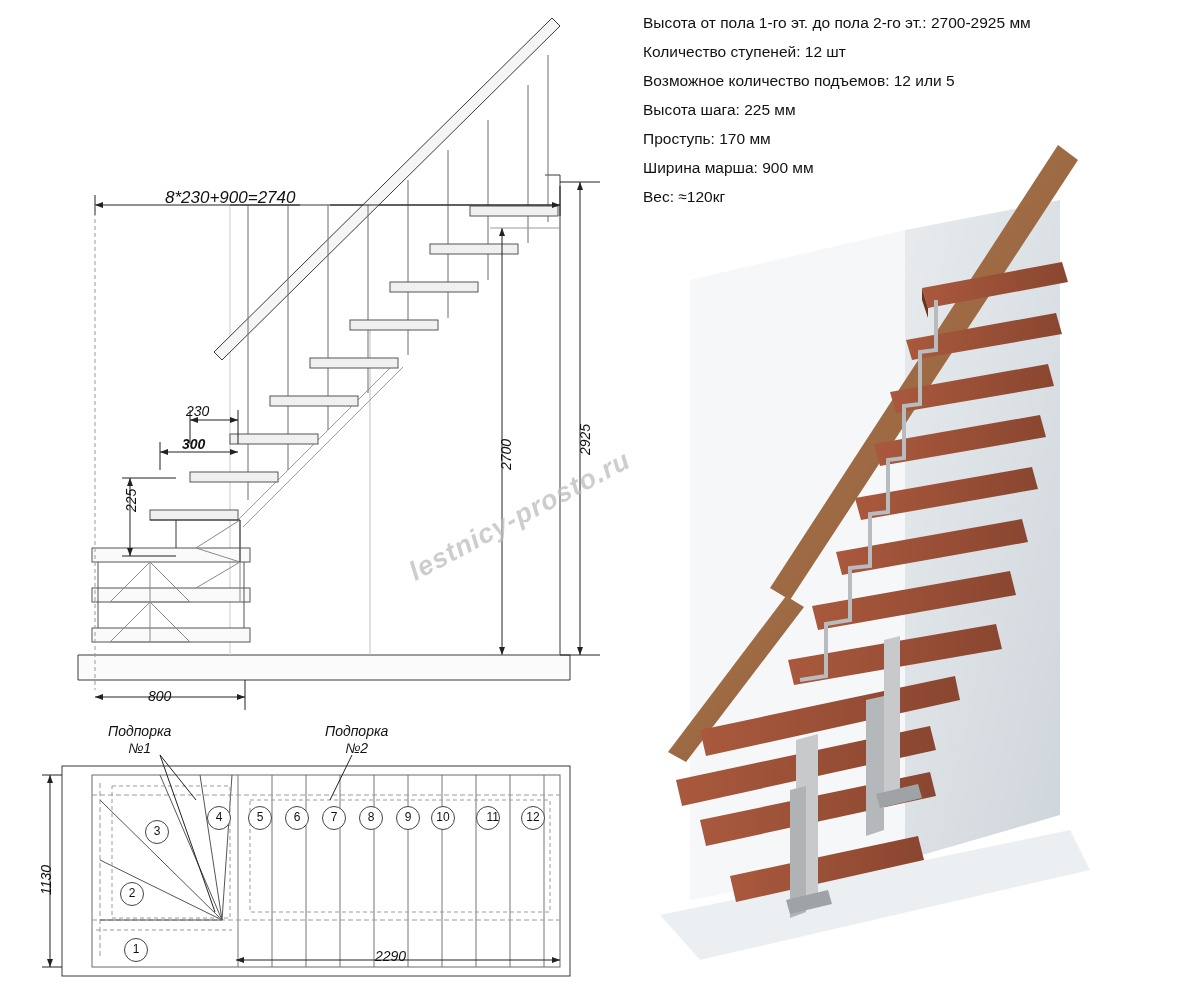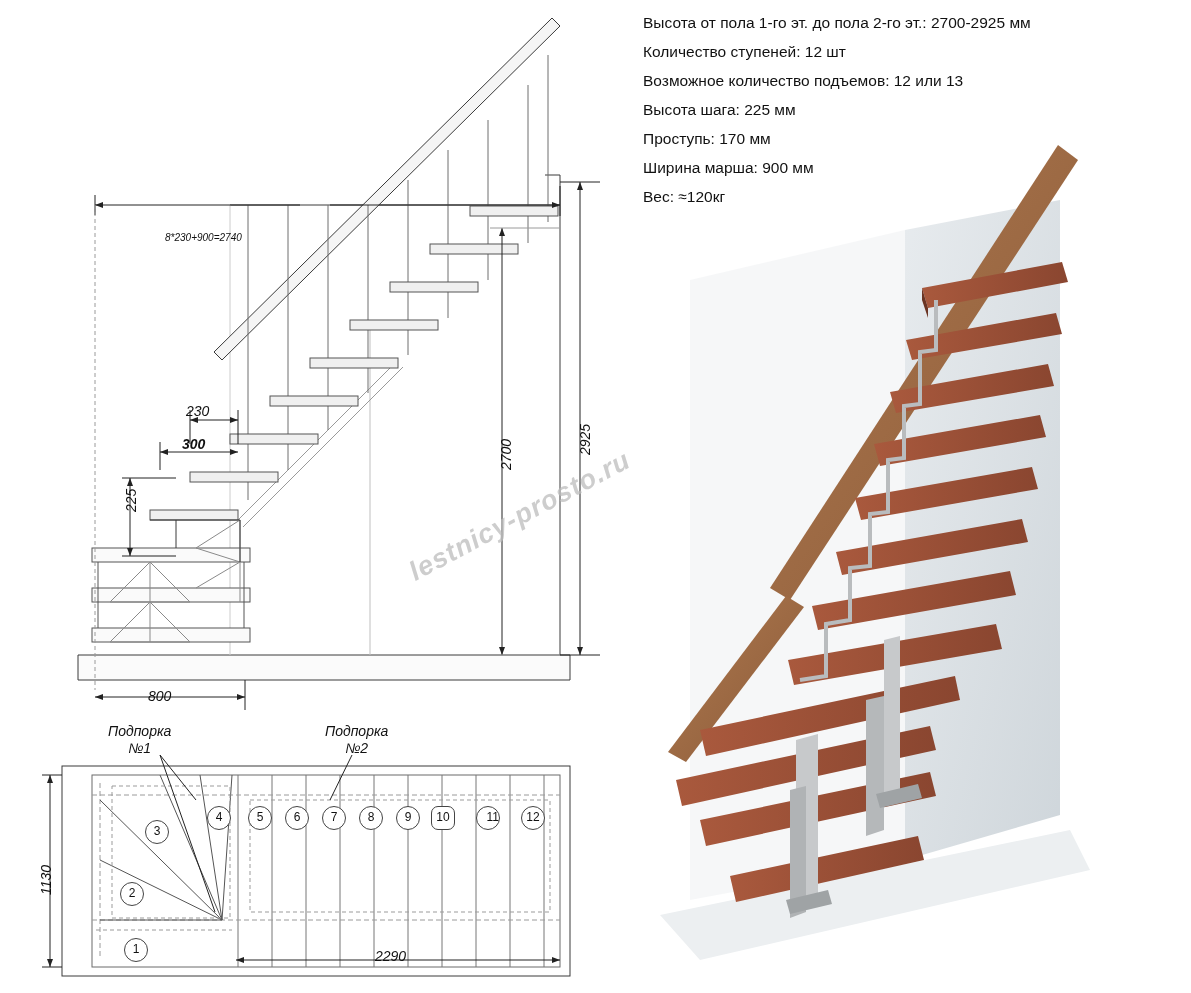--- a/index.html
+++ b/index.html
@@ -41,21 +41,21 @@
   svg{position:absolute;left:0;top:0;}
 </style>
 </head>
 <body>
 
 <div id="root">
 
   <div class="spec">
     <div class="line">Высота от пола 1-го эт. до пола 2-го эт.: 2700-2925 мм</div>
     <div class="line">Количество ступеней: 12 шт</div>
-    <div class="line">Возможное количество подъемов: 12 или 13</div>
+    <div class="line">Возможное количество подъемов: 12 или 5</div>
     <div class="line">Высота шага: 225 мм</div>
     <div class="line">Проступь: 170 мм</div>
     <div class="line">Ширина марша: 900 мм</div>
     <div class="line">Вес: ≈120кг</div>
   </div>
 
   <svg width="1191" height="993">
     <defs>
       <marker id="arr" markerWidth="9" markerHeight="9" refX="8" refY="3" orient="auto">
         <path d="M0,0 L8,3 L0,6 z" fill="#222"></path>
@@ -279,21 +279,21 @@
         <path d="M876 794 L918 784 L922 798 L880 808 Z" fill="#9fa3a5"></path>
         <path d="M786 900 L828 890 L832 904 L790 914 Z" fill="#9fa3a5"></path>
       </g>
 
       <g stroke="#b9bcbe" stroke-width="4" fill="none">
         <path d="M936 300 L936 350 L920 352 L920 404 L904 406 L904 458 L888 460 L888 512 L870 514 L870 566 L850 568 L850 620 L826 624 L826 676 L800 680"></path>
       </g>
     </g>
   </svg>
 
-  <div class="txt it" style="left:165px;top:188px;font-size:10px;margin-top:44px;">8*230+900=2740</div>
+  <div class="txt it" style="left:165px;top:188px;font-size:17px;">8*230+900=2740</div>
   <div class="txt it" style="left:186px;top:403px;">230</div>
   <div class="txt it" style="left:182px;top:436px;font-weight:bold;">300</div>
   <div class="txt it vert" style="left:123px;top:512px;transform:rotate(-90deg);">225</div>
   <div class="txt it vert" style="left:498px;top:470px;transform:rotate(-90deg);">2700</div>
   <div class="txt it vert" style="left:577px;top:455px;transform:rotate(-90deg);">2925</div>
   <div class="txt it" style="left:148px;top:688px;">800</div>
 
   <div class="txt it" style="left:108px;top:723px;line-height:17px;white-space:pre;text-align:center;">Подпорка
 №1</div>
   <div class="txt it" style="left:325px;top:723px;line-height:17px;white-space:pre;text-align:center;">Подпорка
@@ -303,18 +303,18 @@
 
   <div class="circnum" style="left:124px;top:938px;">1</div>
   <div class="circnum" style="left:120px;top:882px;">2</div>
   <div class="circnum" style="left:145px;top:820px;">3</div>
   <div class="circnum" style="left:207px;top:806px;">4</div>
   <div class="circnum" style="left:248px;top:806px;">5</div>
   <div class="circnum" style="left:285px;top:806px;">6</div>
   <div class="circnum" style="left:322px;top:806px;">7</div>
   <div class="circnum" style="left:359px;top:806px;">8</div>
   <div class="circnum" style="left:396px;top:806px;">9</div>
-  <div class="circnum" style="left:431px;top:806px;border-radius:7px;">10</div>
+  <div class="circnum" style="left:431px;top:806px;">10</div>
   <div class="circnum" style="left:476px;top:806px;text-align:right;">11</div>
   <div class="circnum" style="left:521px;top:806px;">12</div>
 
   <div class="wm">lestnicy-prosto.ru</div>
 </div>
 
 </body></html>

